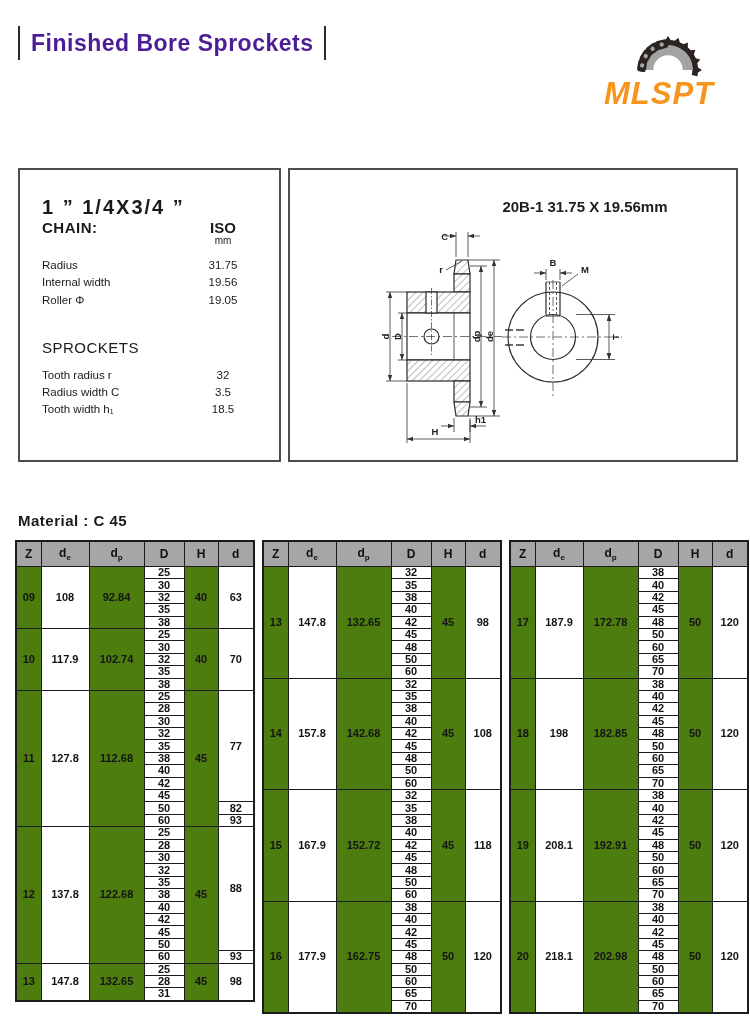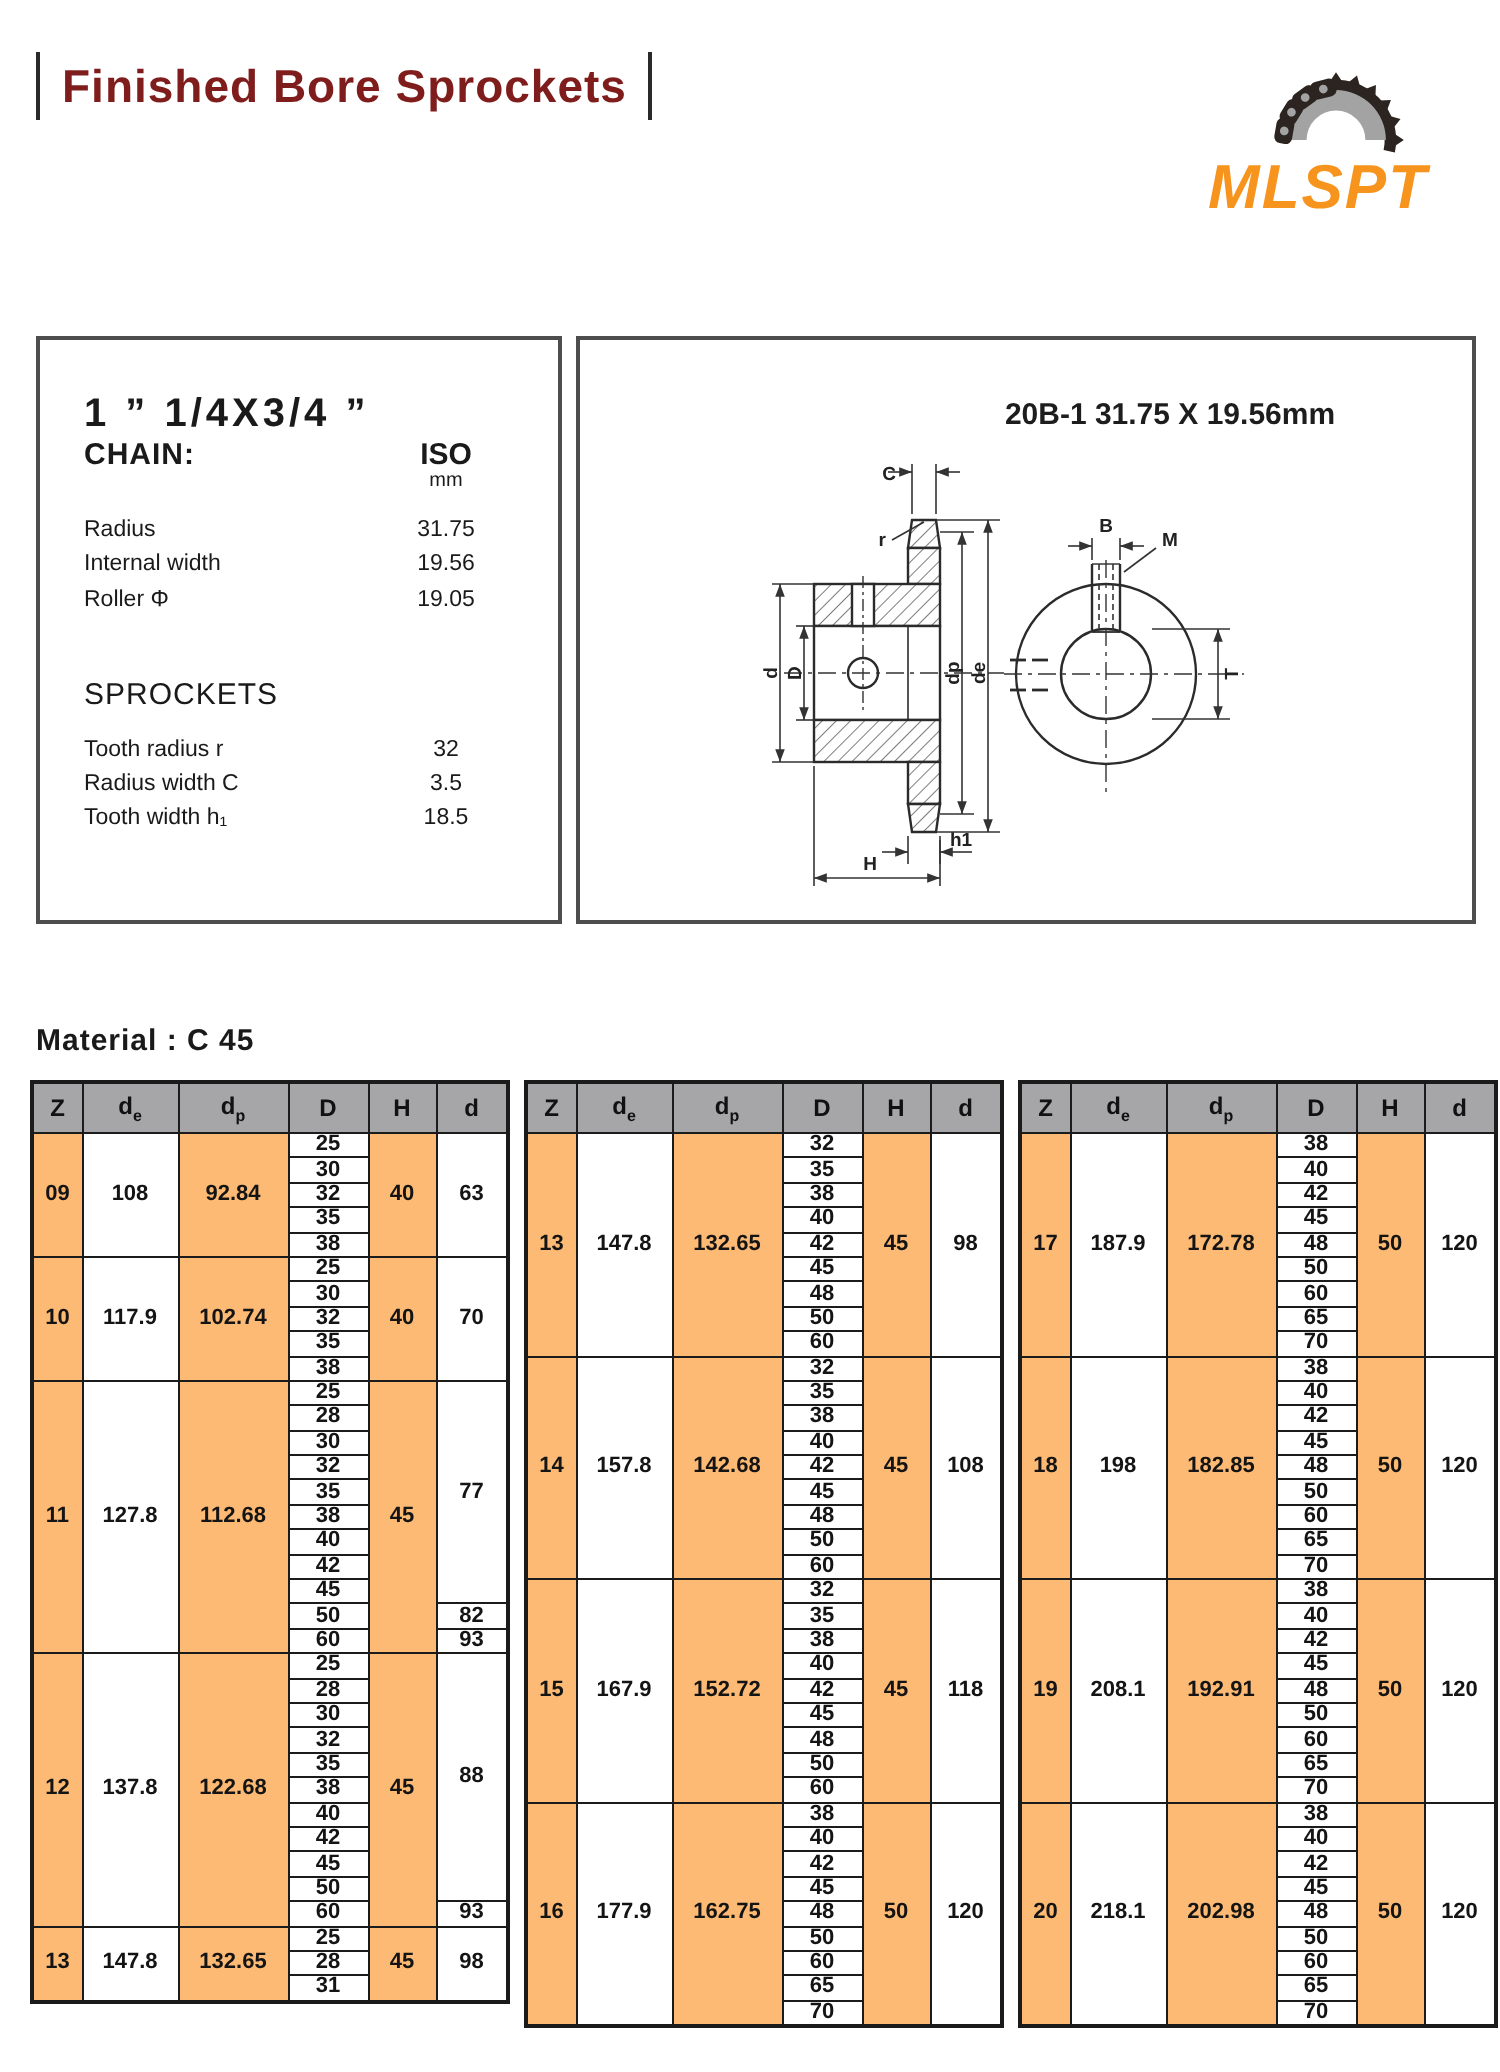--- a/index.html
+++ b/index.html
@@ -3,21 +3,21 @@
 <meta charset="utf-8">
 <style>
   html,body{margin:0;padding:0;}
   body{
     width:750px;height:1036px;position:relative;background:#ffffff;
     font-family:"Liberation Sans",sans-serif;color:#1a1a1a;overflow:hidden;
   }
   
   .page-header{position:absolute;left:18px;top:26px;display:flex;align-items:center;}
   .title-bar{width:2px;height:34px;background:#2a2a2a;}
-  .page-title{font-size:23px;font-weight:bold;letter-spacing:.5px;margin:0 11px;color:#7f1d1d;text-align:right;}
+  .page-title{font-size:23px;font-weight:bold;letter-spacing:.5px;margin:0 11px;color:#4c1d95;text-align:right;}
   .logo{position:absolute;left:596px;top:16px;width:142px;height:94px;}
   
   .spec-box{position:absolute;left:18px;top:168px;width:263px;height:294px;border:2px solid #4d4d4d;box-sizing:border-box;padding:20px 20px 0 22px;}
   .size-title{font-size:20px;font-weight:bold;letter-spacing:2px;margin-top:6px;}
   .spec-row{display:flex;align-items:baseline;font-size:11.5px;line-height:1.5;}
   .spec-row .lbl{flex:1;}
   .spec-row .val{width:72px;text-align:center;}
   .spec-head{display:flex;align-items:flex-start;}
   .spec-head .lbl{flex:1;font-size:15px;font-weight:bold;letter-spacing:.5px;}
   .std-col{width:72px;text-align:center;}
@@ -37,21 +37,21 @@
   table.sprocket-table{border-collapse:collapse;table-layout:fixed;width:238px;border:2px solid #1b1b1b;background:#fff;}
   .sprocket-table th{
     background:#a6a6a8;border:1px solid #1b1b1b;font-size:12px;font-weight:bold;
     height:24px;padding:0;text-align:center;color:#111;
   }
   .sprocket-table th sub{font-size:8px;}
   .sprocket-table td{
     border:1px solid #1b1b1b;text-align:center;vertical-align:middle;
     font-size:11px;font-weight:bold;padding:0;line-height:11px;height:11.4px;color:#141414;
   }
-  .sprocket-table td.shade{background:#fdba74;}
+  .sprocket-table td.shade{background:#4d7c0f;}
   .sprocket-table col.c-z{width:25px;}
   .sprocket-table col.c-de{width:48px;}
   .sprocket-table col.c-dp{width:55px;}
   .sprocket-table col.c-bore{width:40px;}
   .sprocket-table col.c-h{width:34px;}
   .sprocket-table col.c-d{width:36px;}
 </style>
 </head>
 <body>
 

